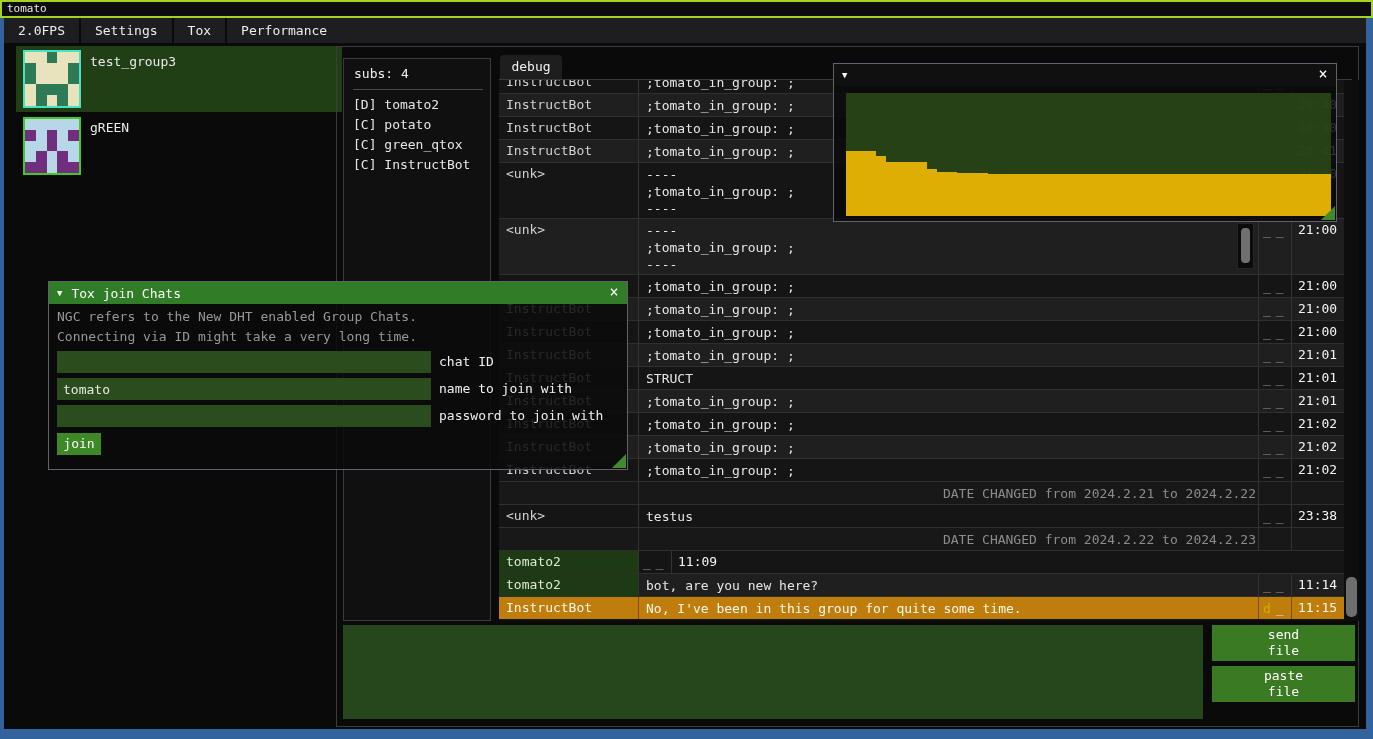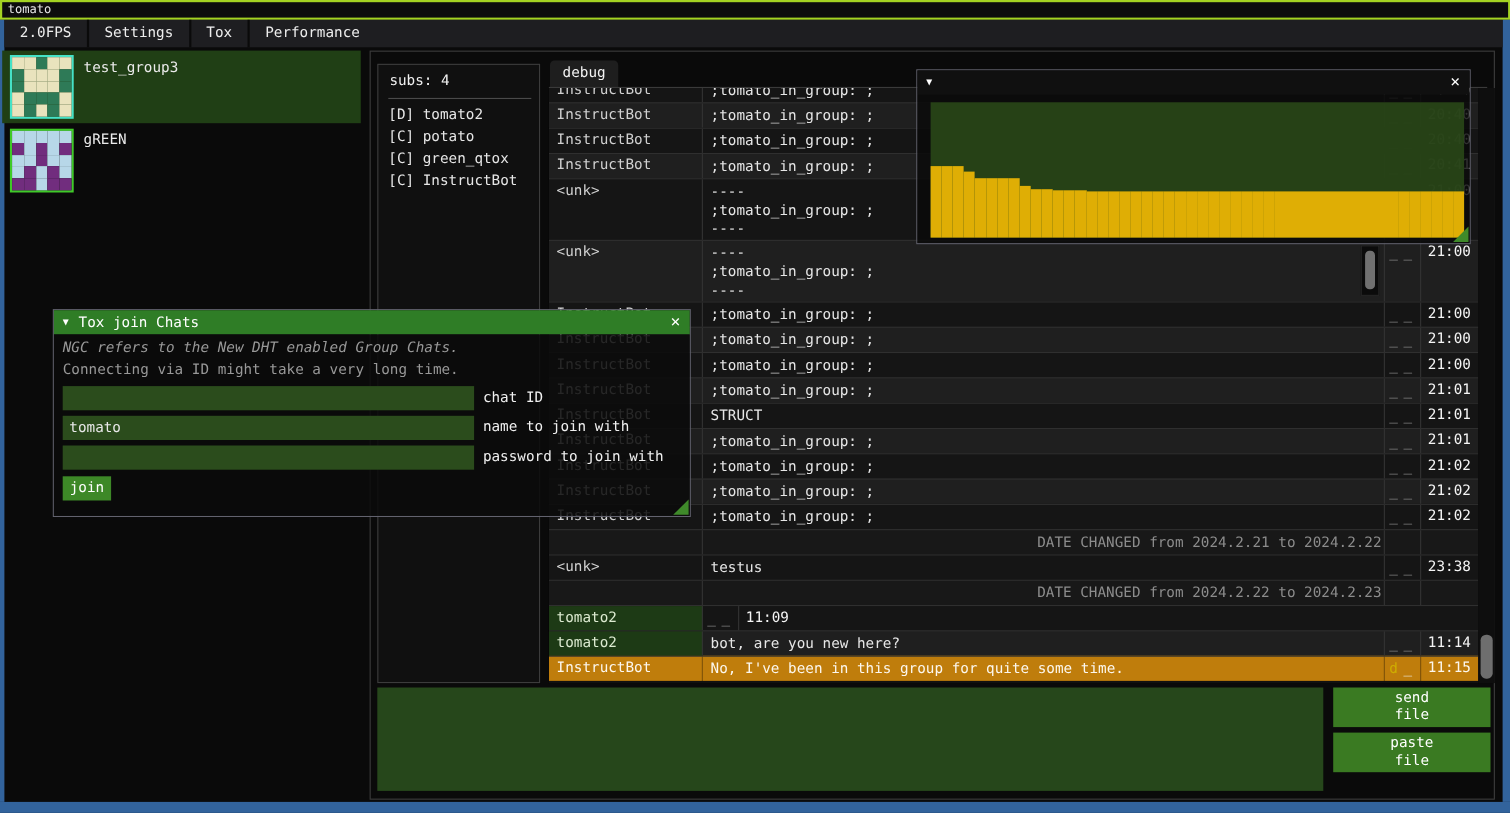--- a/index.html
+++ b/index.html
@@ -10,21 +10,21 @@
   
   .titlebar { left:0; top:0; width:1373px; height:18px; background:#0d0d0d; border:2px solid #a4d322; color:#e8e8e8; font-size:11px; line-height:13px; padding-left:5px; }
   .frame { background:#32639c; }
 
   
   .menubar { left:4px; top:18px; width:1362px; height:25px; background:#1e1e21; display:flex; align-items:stretch; }
   .menu-item { padding:0 14px; line-height:25px; color:#ededed; }
   .menu-sep { width:2px; background:#0a0a0a; }
 
   
-  .group-item { position:absolute; left:2px; width:326px; }
+  .group-item { position:absolute; left:16px; width:326px; }
   .group-item.selected { background:#203f15; }
   .avatar { position:absolute; width:58px; height:58px; border:2px solid #fff; display:grid; grid-template-columns:repeat(5,1fr); grid-template-rows:repeat(5,1fr); }
   .group-label { position:absolute; left:74px; color:#eaeaea; }
 
   
   .chat-border { left:336px; top:46px; width:1023px; height:681px; border:1px solid #3c3c3c; }
   .subs-panel { left:343px; top:58px; width:148px; height:563px; border:1px solid #3c3c3c; background:#101010; }
   .subs-title { position:absolute; left:10px; top:7px; color:#f0f0f0; }
   .subs-sep { position:absolute; left:9px; top:30px; width:130px; height:1px; background:#4a4a4a; }
   .subs-list { position:absolute; left:9px; top:36px; right:4px; }
@@ -329,21 +329,21 @@
   <div class="abs file-btn" style="left:1212px;top:666px;">paste
 file</div>
 
   <div class="abs fwin join-win">
     <div class="fwin-title join-title">
       <span class="fwin-arrow">▼</span>
       <span>Tox join Chats</span>
       <span class="fwin-close">×</span>
     </div>
     <div class="join-body">
-      <div class="join-desc" style="top:5px;font-style:italic;">NGC refers to the New DHT enabled Group Chats.</div>
+      <div class="join-desc" style="top:5px;">NGC refers to the New DHT enabled Group Chats.</div>
       <div class="join-desc" style="top:25px;">Connecting via ID might take a very long time.</div>
 
       <input class="join-field" style="top: 47px;" value="">
       <div class="join-label" style="top:50px;">chat ID</div>
 
       <input class="join-field" style="top: 74px;" value="tomato">
       <div class="join-label" style="top:77px;text-align:center;">name to join with</div>
 
       <input class="join-field" style="top: 101px;" value="">
       <div class="join-label" style="top:104px;">password to join with</div>

